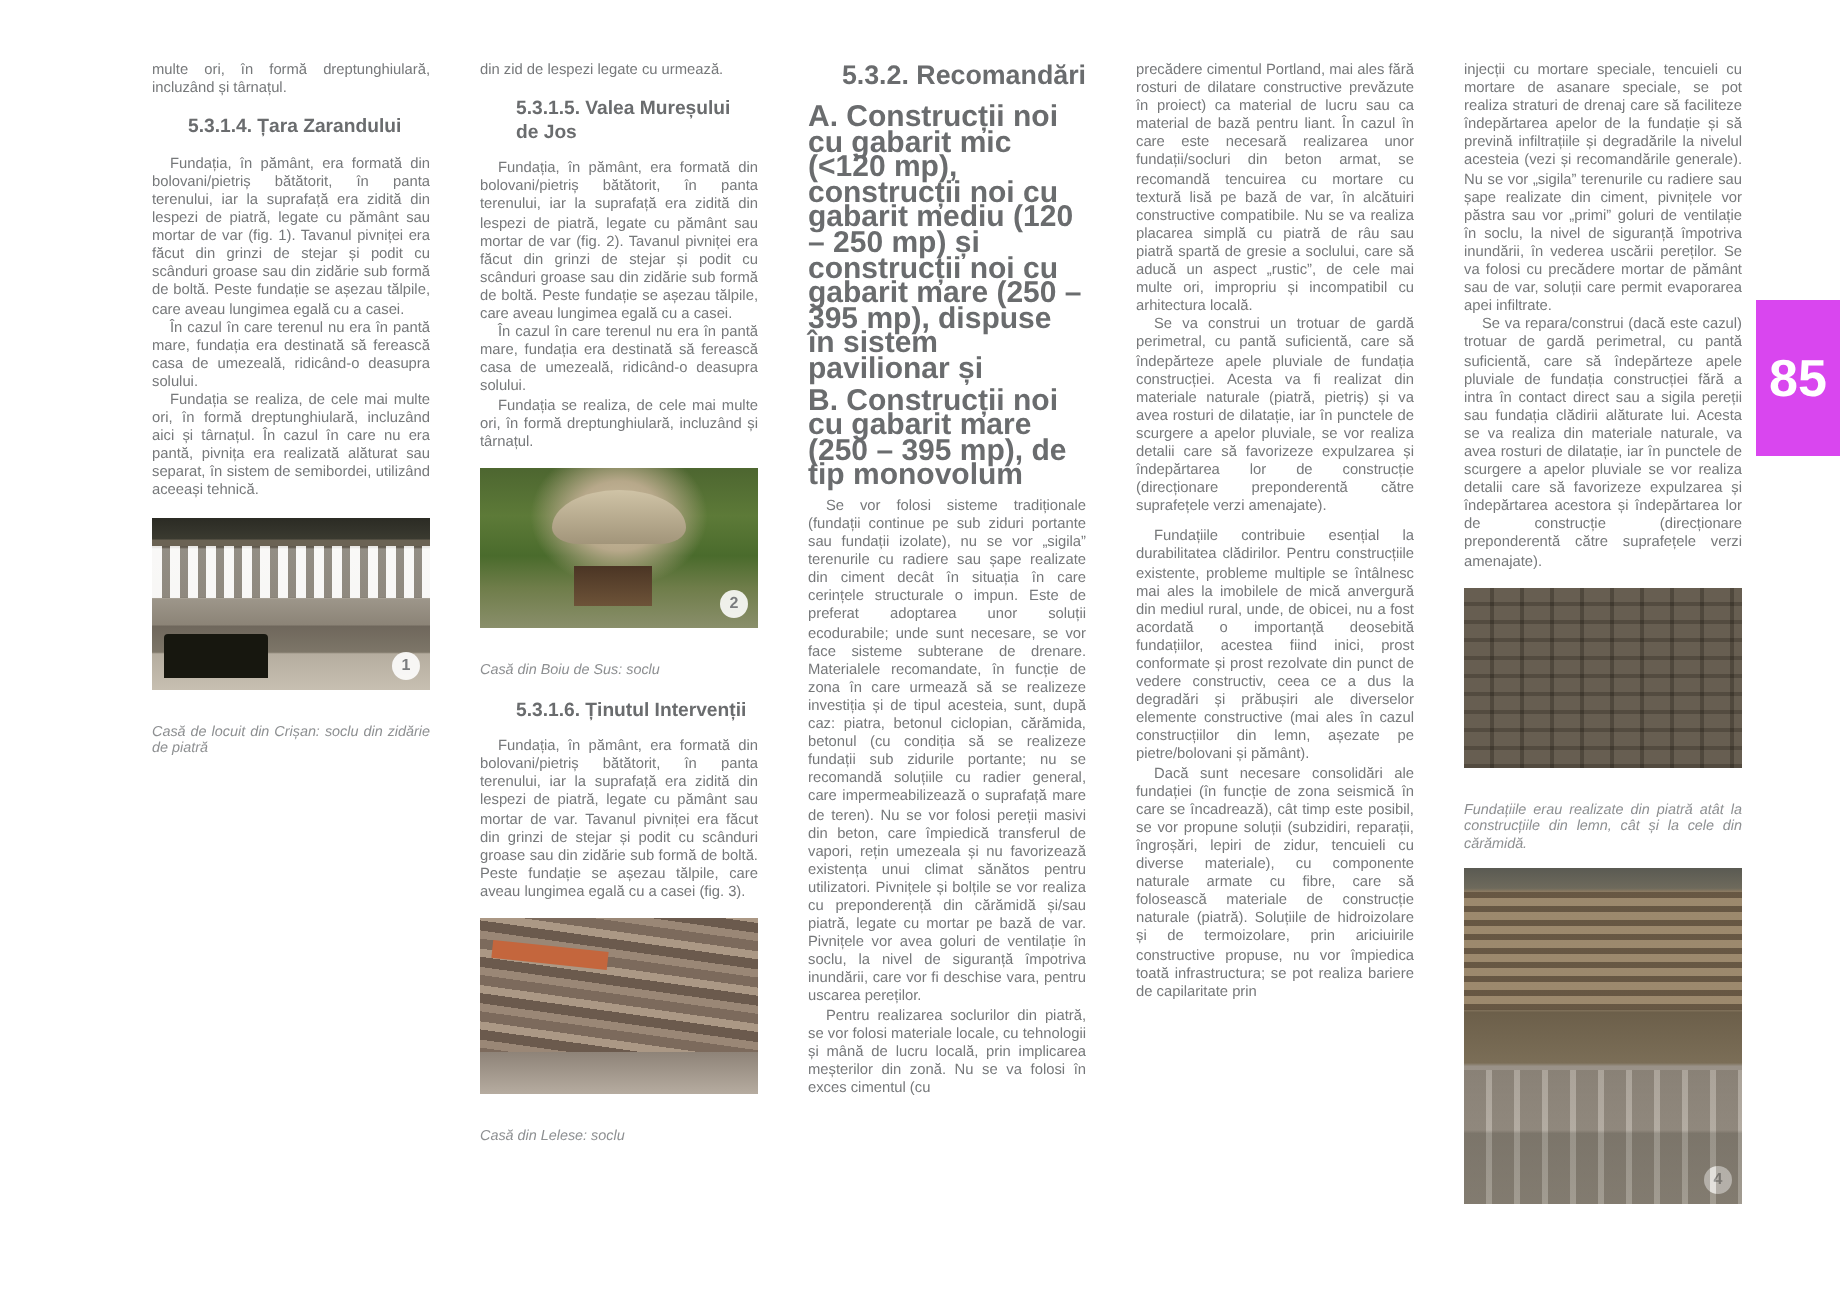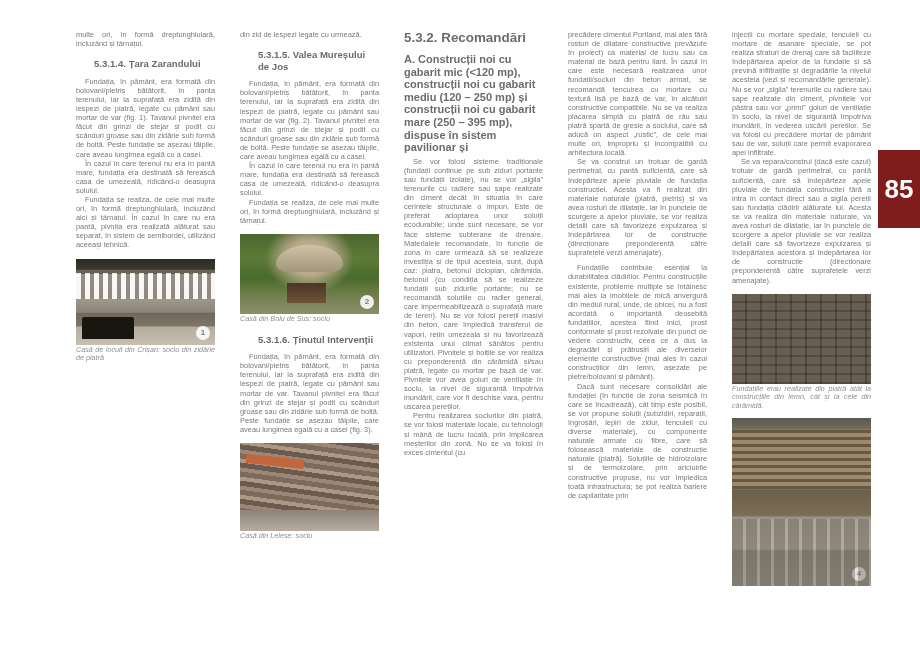--- a/index.html
+++ b/index.html
@@ -13,21 +13,21 @@
   }
   .page{
     position:absolute; inset:0;
     background:#fff;
   }
   
   .page-tab{
     position:absolute;
     right:0; top:150px;
     width:42px; height:78px;
-    background:#7f1d1d;
+    background:#d946ef;
     display:flex; align-items:center; justify-content:center;
   }
   .page-tab span{
     color:#ffffff;
     font-size:26px;
     font-weight:bold;
     letter-spacing:0px;
     line-height:1;
   }
   
@@ -58,23 +58,24 @@
     color:#6a6c6e;
     line-height:11.6px;
     margin:10px 0 7px 18px;
   }
   h2.main{
     font-size:13.4px;
     font-weight:bold;
     color:#6a6c6e;
     line-height:15px;
     margin:0 0 8px 0;
+    text-align:right;
   }
   h3.bhead{
-    font-size:11px;
+    font-size:15px;
     font-weight:bold;
     color:#6a6c6e;
     line-height:12.6px;
     margin:0 0 3px 0;
   }
   h3.bhead.sp{ margin-top:9px; }
 
   
   figure{ margin:9px 0 0 0; position:relative; }
   figure.tight{ margin-top:7px; }
@@ -95,21 +96,21 @@
     font-weight:bold;
     display:flex; align-items:center; justify-content:center;
     line-height:1;
   }
   figcaption{
     font-size:7.2px;
     line-height:8.8px;
     font-style:italic;
     color:#8d8f91;
     text-align:justify;
-    margin-top:1px;
+    margin-top:17px;
   }
 
   
   .img-crisan{
     height:86px;
     background:
       linear-gradient(to bottom,#2b2b24 0%,#3a3a30 12%,#6b6354 13%,#6b6354 17%, #d8d4cc 18%, #cfc9bf 46%, #9d968a 47%, #8c8477 62%, #6f675c 63%, #7d7668 78%, #b5ad9f 79%, #c7bfb1 100%);
       position:relative;
   }
   .img-crisan::before{
@@ -253,20 +254,21 @@
         <div class="ph img-lelese">
           <div class="num">3</div>
         </div>
         <figcaption>Casă din Lelese: soclu</figcaption>
       </figure>
     </div>
 
     <div class="col">
       <h2 class="main">5.3.2. Recomandări</h2>
       <h3 class="bhead">A. Construcții noi cu gabarit mic (&lt;120 mp), construcții noi cu gabarit mediu (120 – 250 mp) și construcții noi cu gabarit mare (250 – 395 mp), dispuse în sistem pavilionar și</h3>
+      <h3 class="bhead">B. Construcții noi cu gabarit mare (250 – 395 mp), de tip monovolum</h3>
       <p class="indent">Se vor folosi sisteme tradiționale (fundații continue pe sub ziduri portante sau fundații izolate), nu se vor „sigila” terenurile cu radiere sau șape realizate din ciment decât în situația în care cerințele structurale o impun. Este de preferat adoptarea unor soluții ecodurabile; unde sunt necesare, se vor face sisteme subterane de drenare. Materialele recomandate, în funcție de zona în care urmează să se realizeze investiția și de tipul acesteia, sunt, după caz: piatra, betonul ciclopian, cărămida, betonul (cu condiția să se realizeze fundații sub zidurile portante; nu se recomandă soluțiile cu radier general, care impermeabilizează o suprafață mare de teren). Nu se vor folosi pereții masivi din beton, care împiedică transferul de vapori, rețin umezeala și nu favorizează existența unui climat sănătos pentru utilizatori. Pivnițele și bolțile se vor realiza cu preponderență din cărămidă și/sau piatră, legate cu mortar pe bază de var. Pivnițele vor avea goluri de ventilație în soclu, la nivel de siguranță împotriva inundării, care vor fi deschise vara, pentru uscarea pereților.</p>
       <p class="indent">Pentru realizarea soclurilor din piatră, se vor folosi materiale locale, cu tehnologii și mână de lucru locală, prin implicarea meșterilor din zonă. Nu se va folosi în exces cimentul (cu</p>
     </div>
 
     <div class="col">
       <p>precădere cimentul Portland, mai ales fără rosturi de dilatare constructive prevăzute în proiect) ca material de lucru sau ca material de bază pentru liant. În cazul în care este necesară realizarea unor fundații/socluri din beton armat, se recomandă tencuirea cu mortare cu textură lisă pe bază de var, în alcătuiri constructive compatibile. Nu se va realiza placarea simplă cu piatră de râu sau piatră spartă de gresie a soclului, care să aducă un aspect „rustic”, de cele mai multe ori, impropriu și incompatibil cu arhitectura locală.</p>
       <p class="indent">Se va construi un trotuar de gardă perimetral, cu pantă suficientă, care să îndepărteze apele pluviale de fundația construcției. Acesta va fi realizat din materiale naturale (piatră, pietriș) și va avea rosturi de dilatație, iar în punctele de scurgere a apelor pluviale, se vor realiza detalii care să favorizeze expulzarea și îndepărtarea lor de construcție (direcționare preponderentă către suprafețele verzi amenajate).</p>
       <p class="indent" style="margin-top:6px">Fundațiile contribuie esențial la durabilitatea clădirilor. Pentru construcțiile existente, probleme multiple se întâlnesc mai ales la imobilele de mică anvergură din mediul rural, unde, de obicei, nu a fost acordată o importanță deosebită fundațiilor, acestea fiind inici, prost conformate și prost rezolvate din punct de vedere constructiv, ceea ce a dus la degradări și prăbușiri ale diverselor elemente constructive (mai ales în cazul construcțiilor din lemn, așezate pe pietre/bolovani și pământ).</p>
       <p class="indent">Dacă sunt necesare consolidări ale fundației (în funcție de zona seismică în care se încadrează), cât timp este posibil, se vor propune soluții (subzidiri, reparații, îngroșări, lepiri de zidur, tencuieli cu diverse materiale), cu componente naturale armate cu fibre, care să folosească materiale de construcție naturale (piatră). Soluțiile de hidroizolare și de termoizolare, prin ariciuirile constructive propuse, nu vor împiedica toată infrastructura; se pot realiza bariere de capilaritate prin</p>
     </div>

